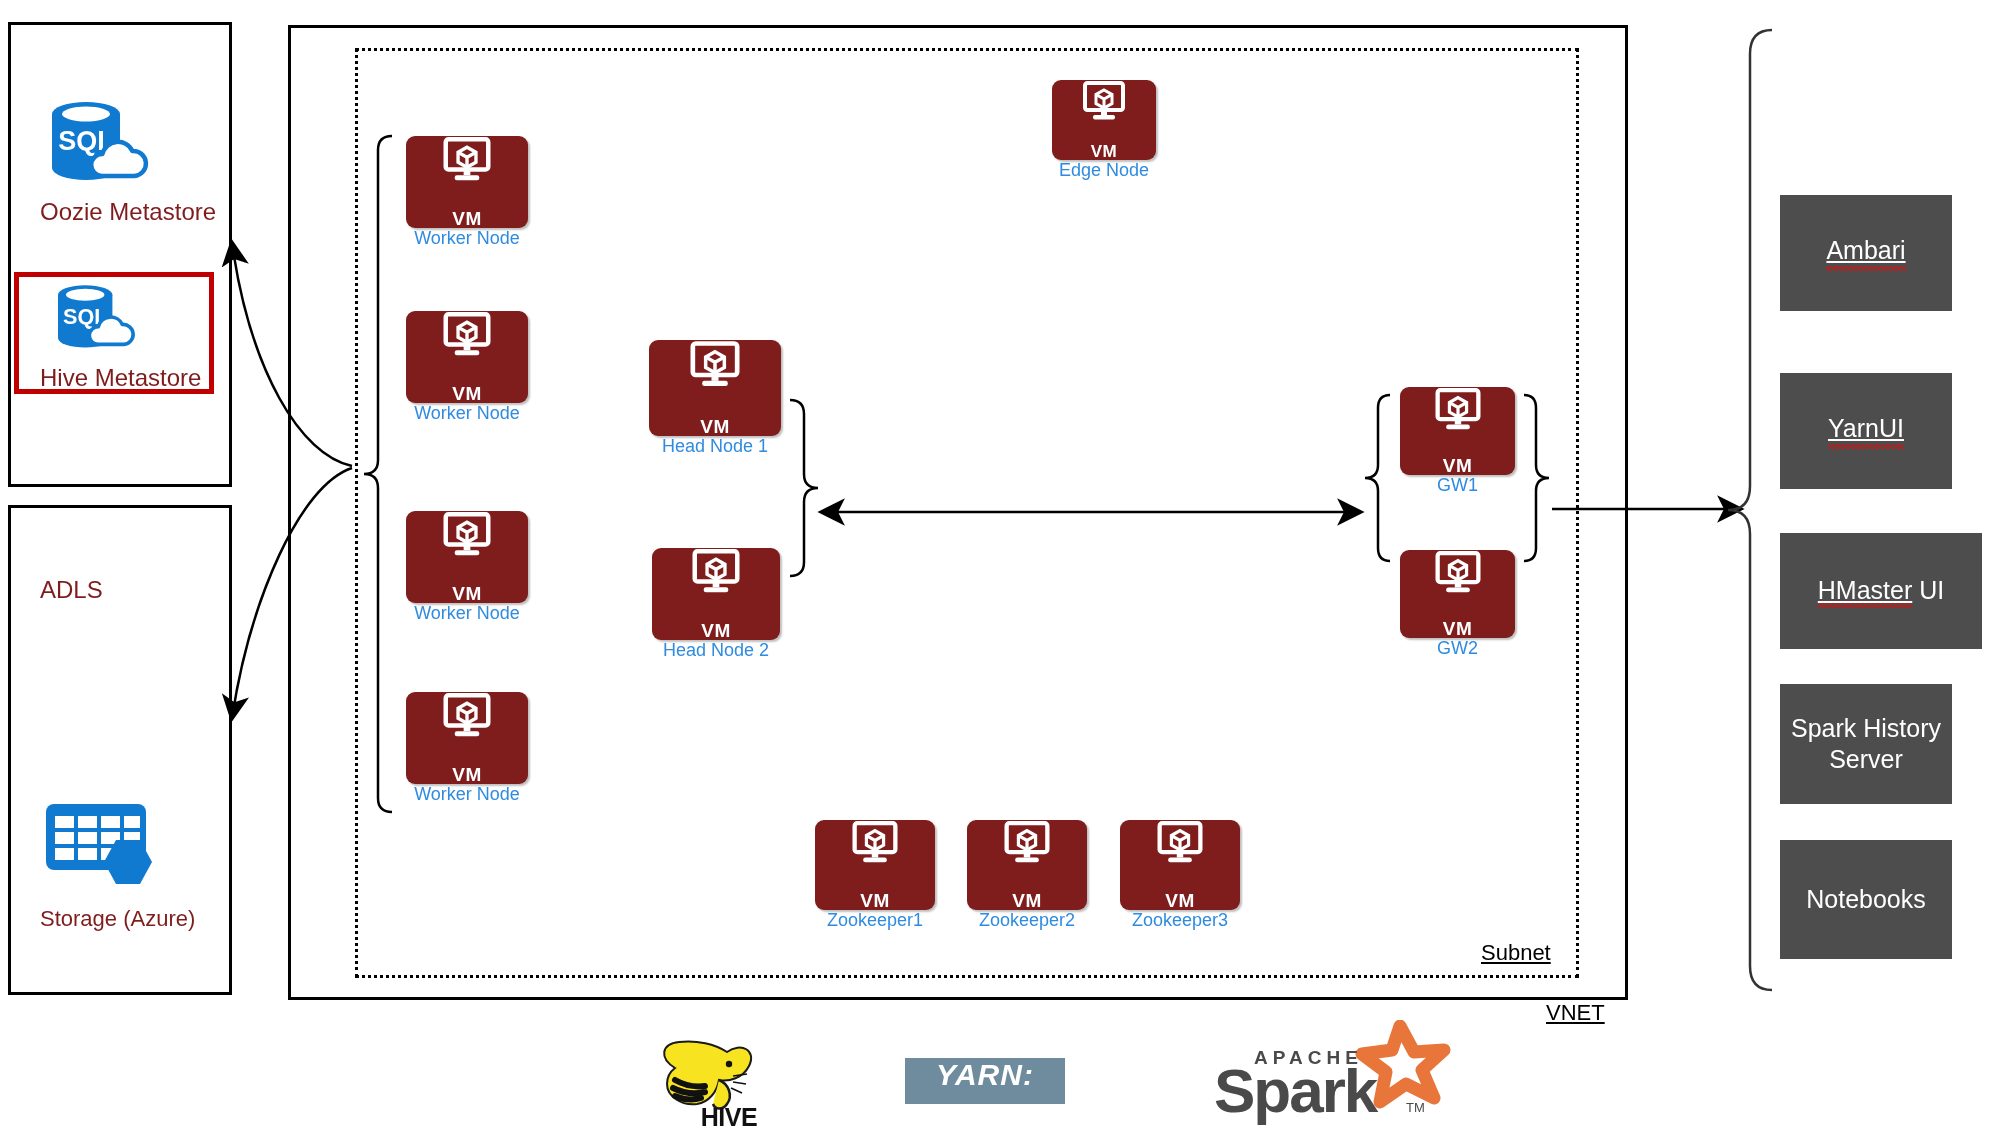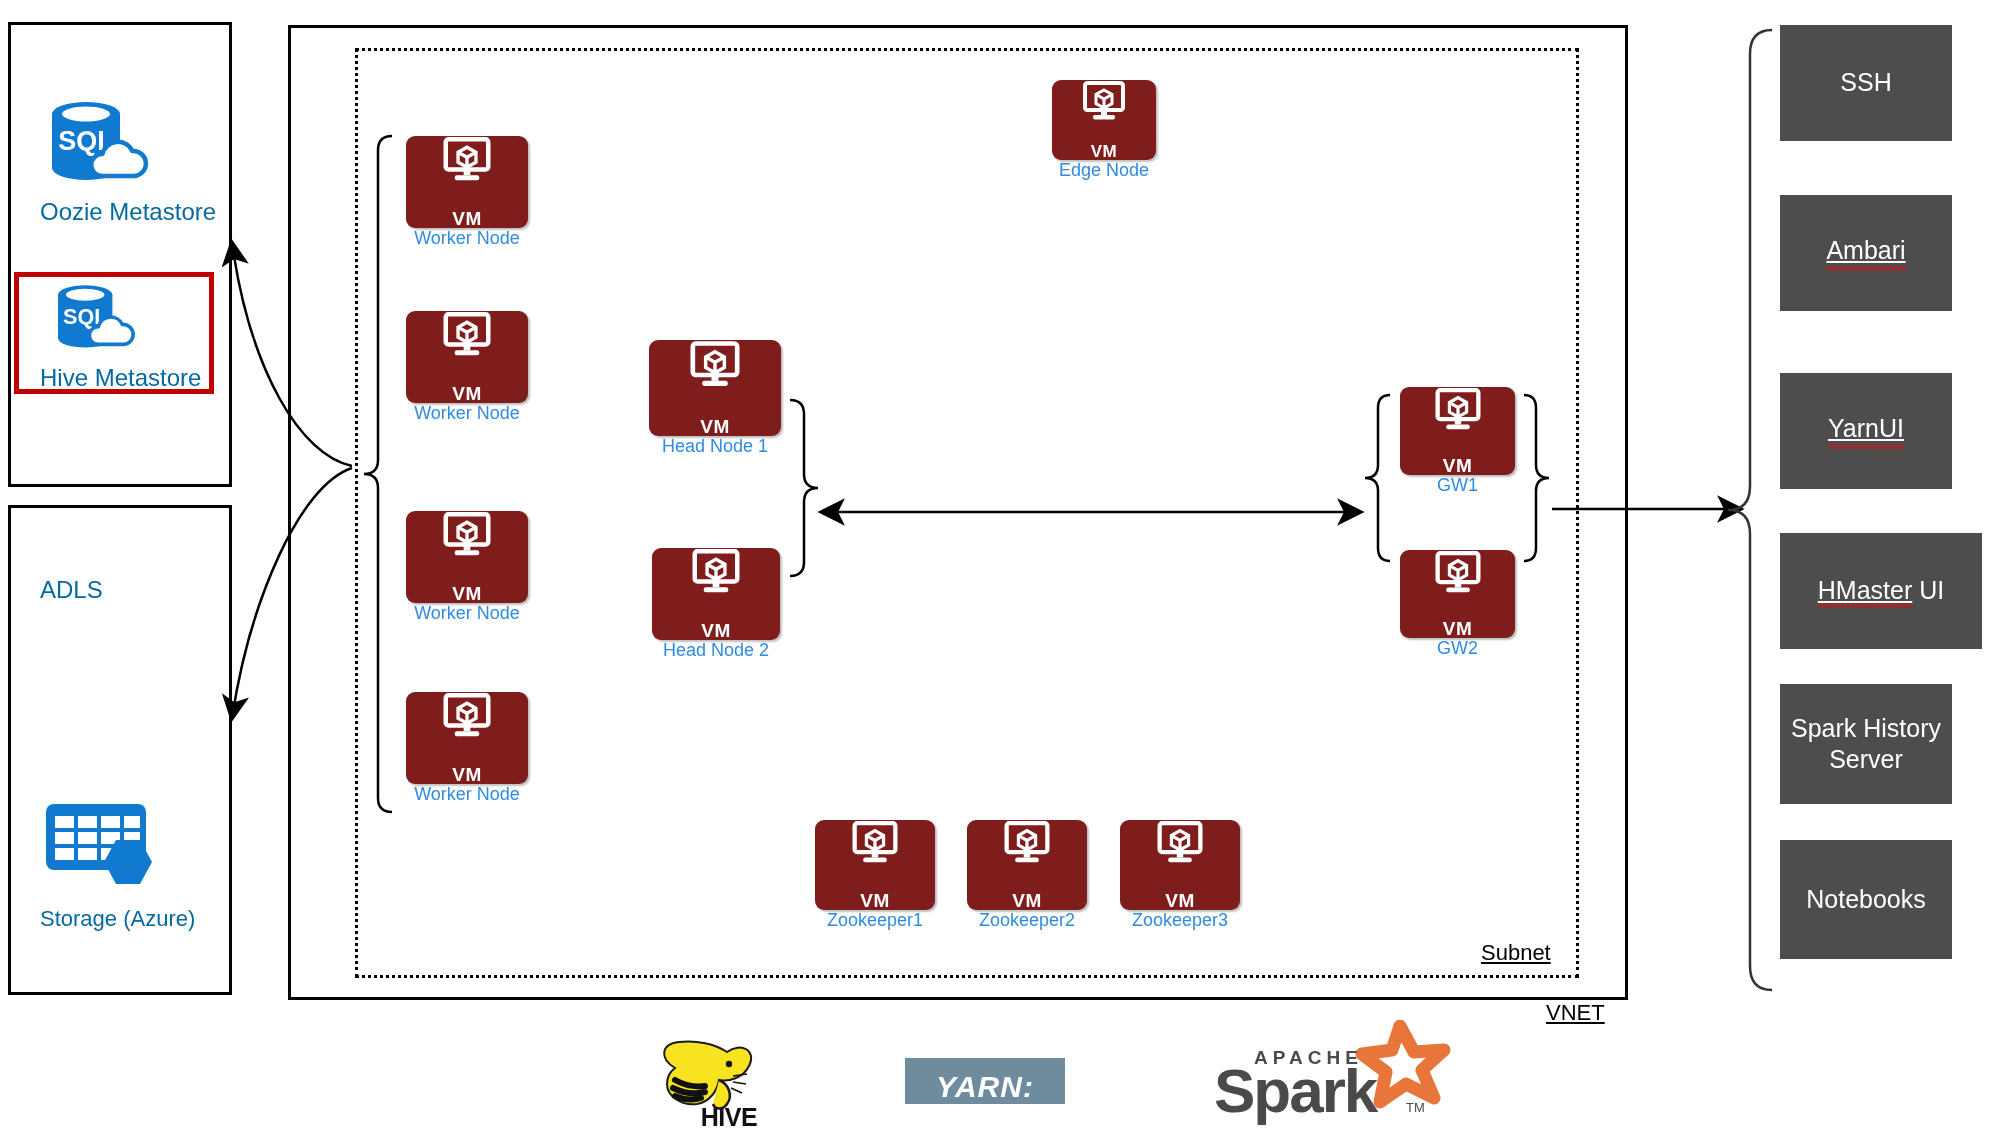--- a/index.html
+++ b/index.html
@@ -27,21 +27,21 @@
   .vm-tile.small{width:104px;height:80px;}
   .vm-tile svg{display:block;}
   .vm-text{color:#fff;font-size:19px;font-weight:bold;letter-spacing:.4px;line-height:1;margin-top:3px;}
   .vm-tile.small .vm-text{font-size:17px;}
   .node-label{
     margin-top:0;color:#2E8BE0;font-size:18px;white-space:nowrap;text-align:center;line-height:1.15;
   }
 
   
   .res{position:absolute;display:flex;flex-direction:column;align-items:flex-start;}
-  .res-label{margin-top:6px;color:#0369a1;font-size:24px;white-space:nowrap;text-align:center;}
+  .res-label{margin-top:6px;color:#7f1d1d;font-size:24px;white-space:nowrap;text-align:center;}
   .res-label.small{font-size:22px;}
 
   
   .svc{
     position:absolute;background:#4D4D4D;color:#fff;
     display:flex;align-items:center;justify-content:center;text-align:center;
     font-size:25px;line-height:1.25;padding:4px 8px;box-sizing:border-box;
   }
   .svc .u{ text-decoration:underline; text-decoration-color:#ffffff; }
   .sq{
@@ -50,21 +50,21 @@
     background-size:5px 5px;background-repeat:repeat-x;background-position:0 100%;
     padding-bottom:4px;
   }
 
   
   .zone-label{position:absolute;font-size:22px;color:#000;text-decoration:underline;white-space:nowrap;}
 
   
   .logo{position:absolute;}
   .yarn-logo{
-    position:absolute;background:#6E8C9E;display:flex;align-items:flex-end;justify-content:center;
+    position:absolute;background:#6E8C9E;display:flex;align-items:flex-start;justify-content:center;
     color:#fff;font-weight:bold;font-style:italic;font-size:30px;letter-spacing:1px;
     filter:blur(.4px);
   }
 </style>
 </head>
 <body>
 
 <div class="canvas">
 
   <div class="outline-box" style="left:8px;top:22px;width:224px;height:465px;"></div>
@@ -323,23 +323,20 @@
           <path d="M16 14.5 l8 4.5 l8 -4.5 M24 19 v9.5" stroke="#fff" stroke-width="3" fill="none"></path>
           <rect x="21" y="30" width="6" height="5" fill="#fff"></rect>
           <rect x="13" y="35" width="22" height="4.5" rx="2" fill="#fff"></rect>
         </svg>
       </span>
       <div class="vm-text">VM</div>
     </div>
     <div class="node-label">Zookeeper3</div>
   </div>
 
-  <div class="svc" style="left:1780px;top:25px;width:172px;height:116px;">
-    <span>SSH</span>
-  </div>
   <div class="svc" style="left:1780px;top:195px;width:172px;height:116px;">
     <span class="u sq">Ambari</span>
   </div>
   <div class="svc" style="left:1780px;top:373px;width:172px;height:116px;">
     <span class="u sq">YarnUI</span>
   </div>
   <div class="svc" style="left:1780px;top:533px;width:202px;height:116px;">
     <span>
       <span class="u sq">HMaster</span><span> UI</span>
     </span>

